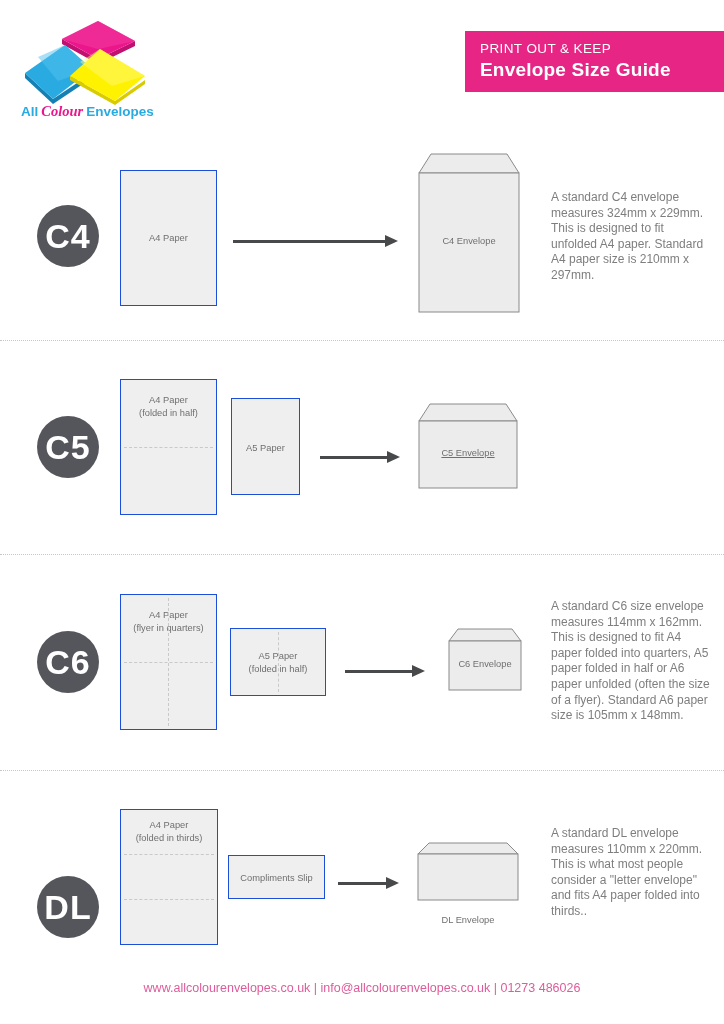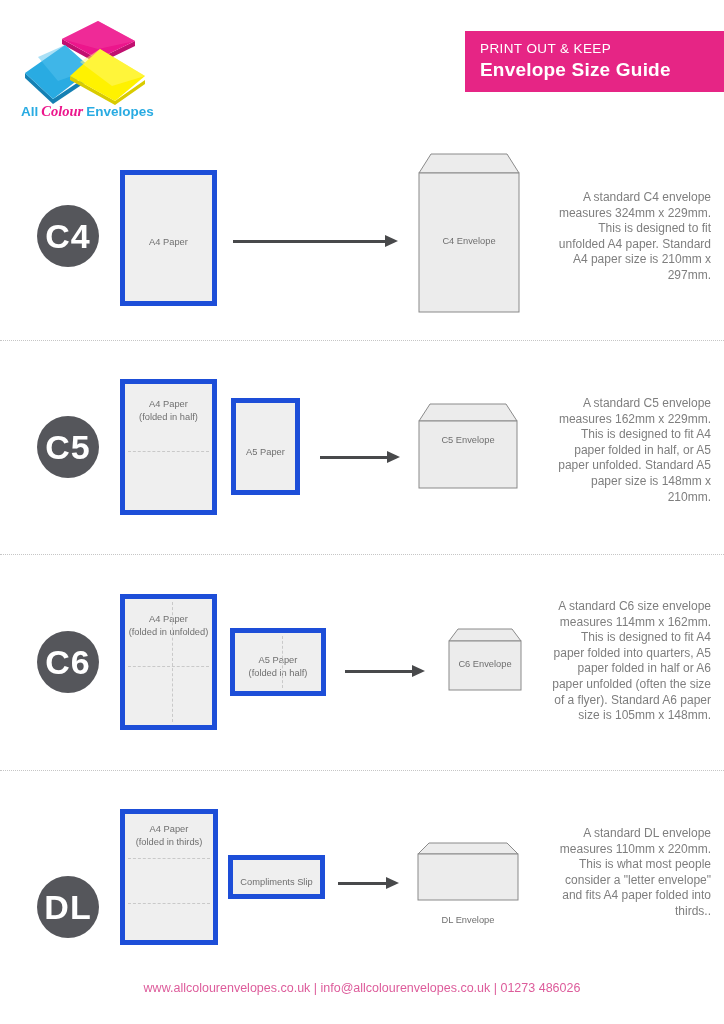--- a/index.html
+++ b/index.html
@@ -13,31 +13,31 @@
   .logo-text{position:absolute;left:1px;top:97px;font-size:13.5px;font-weight:bold;white-space:nowrap;letter-spacing:0;}
   .logo-all,.logo-envelopes{color:#29ABE2;}
   .logo-colour{color:#EC168C;font-style:italic;font-family:"Liberation Serif", serif;font-size:14.5px;margin:0 3px 0 3px;}
   .banner{position:absolute;left:465px;top:31px;width:292px;height:61px;background:#E62585;color:#fff;
     box-sizing:border-box;padding:10px 0 0 15px;}
   .banner-kicker{font-size:13.5px;letter-spacing:.4px;}
   .banner-title{font-size:19px;font-weight:bold;margin-top:3px;letter-spacing:.2px;}
   
   .badge{position:absolute;width:62px;height:62px;border-radius:50%;background:#55565B;color:#fff;
     font-weight:bold;font-size:34px;display:flex;align-items:center;justify-content:center;letter-spacing:1px;}
-  .paper{position:absolute;background:#EFEFEF;border:5px solid #1d4ed8;box-sizing:border-box;}
+  .paper{position:absolute;background:#EFEFEF;border:1px solid #1d4ed8;box-sizing:border-box;}
   .paper-label{position:absolute;left:-10px;right:-10px;text-align:center;font-size:9.3px;line-height:12.5px;color:#6F6F6F;}
   .fold-h{position:absolute;left:3px;right:3px;border-top:1px dashed #C9C9C9;height:0;}
   .fold-v{position:absolute;top:3px;bottom:3px;border-left:1px dashed #C9C9C9;width:0;}
   .arrow{position:absolute;height:3px;background:#48494B;}
   .arrow:after{content:"";position:absolute;right:-13px;top:-5px;width:0;height:0;
     border-left:13px solid #48494B;border-top:6.5px solid transparent;border-bottom:6.5px solid transparent;}
   .env{position:absolute;}
   .env svg{display:block;}
   .env-label{position:absolute;left:0;right:0;text-align:center;font-size:9.3px;color:#6F6F6F;white-space:nowrap;}
-  .desc{position:absolute;right:13px;width:160px;text-align:right;font-size:12px;line-height:15.6px;color:#7E7E7E;margin-left:44px;}
+  .desc{position:absolute;right:13px;width:160px;font-size:12px;line-height:15.6px;color:#7E7E7E;margin-left:44px;}
   .sep{position:absolute;left:0;right:0;height:0;border-top:1px dotted #C6C6C6;}
   .footer{position:absolute;left:0;right:0;top:981px;text-align:center;font-size:12.5px;color:#DD5C9B;}
 </style>
 </head>
 <body>
 
 <div class="page">
 
   <div class="logo">
     <svg width="135" height="100" viewBox="0 0 135 100">
@@ -102,33 +102,32 @@
     </div>
   </div>
 
   <div class="arrow" style="left:320px;top:456px;width:67px;"></div>
 
   <div class="env" style="left:418px;top:403px;width:100px;height:86px;">
     <svg width="100" height="86" viewBox="0 0 100 86">
       <polygon points="12,1 88,1 99,18 1,18" fill="#ECECEC" stroke="#8A8A8A" stroke-width="1"></polygon>
       <rect x="1" y="18" width="98" height="67" fill="#ECECEC" stroke="#8A8A8A" stroke-width="1"></rect>
     </svg>
-    <div class="env-label" style="top:32px;">C5 Envelope</div>
+    <div class="env-label" style="top:45px;text-decoration:underline;">C5 Envelope</div>
   </div>
 
-  <div class="desc" style="top:396px;">A standard C5 envelope measures 162mm x 229mm. This is designed to fit A4 paper folded in half, or A5 paper unfolded. Standard A5 paper size is 148mm x 210mm.</div>
 
   <div class="sep" style="top:554px;"></div>
 
   <div class="badge" style="left:37px;top:631px;">C6</div>
 
   <div class="paper" style="left:120px;top:594px;width:97px;height:136px;">
     <div class="paper-label" style="top:14px;">
       <span>A4 Paper</span><br>
-      <span>(folded in unfolded)</span>
+      <span>(flyer in quarters)</span>
     </div>
     <div class="fold-h" style="top:67px;"></div>
     <div class="fold-v" style="left:47px;"></div>
   </div>
 
   <div class="paper" style="left:230px;top:628px;width:96px;height:68px;">
     <div class="paper-label" style="top:21px;">
       <span>A5 Paper</span><br>
       <span>(folded in half)</span>
     </div>

